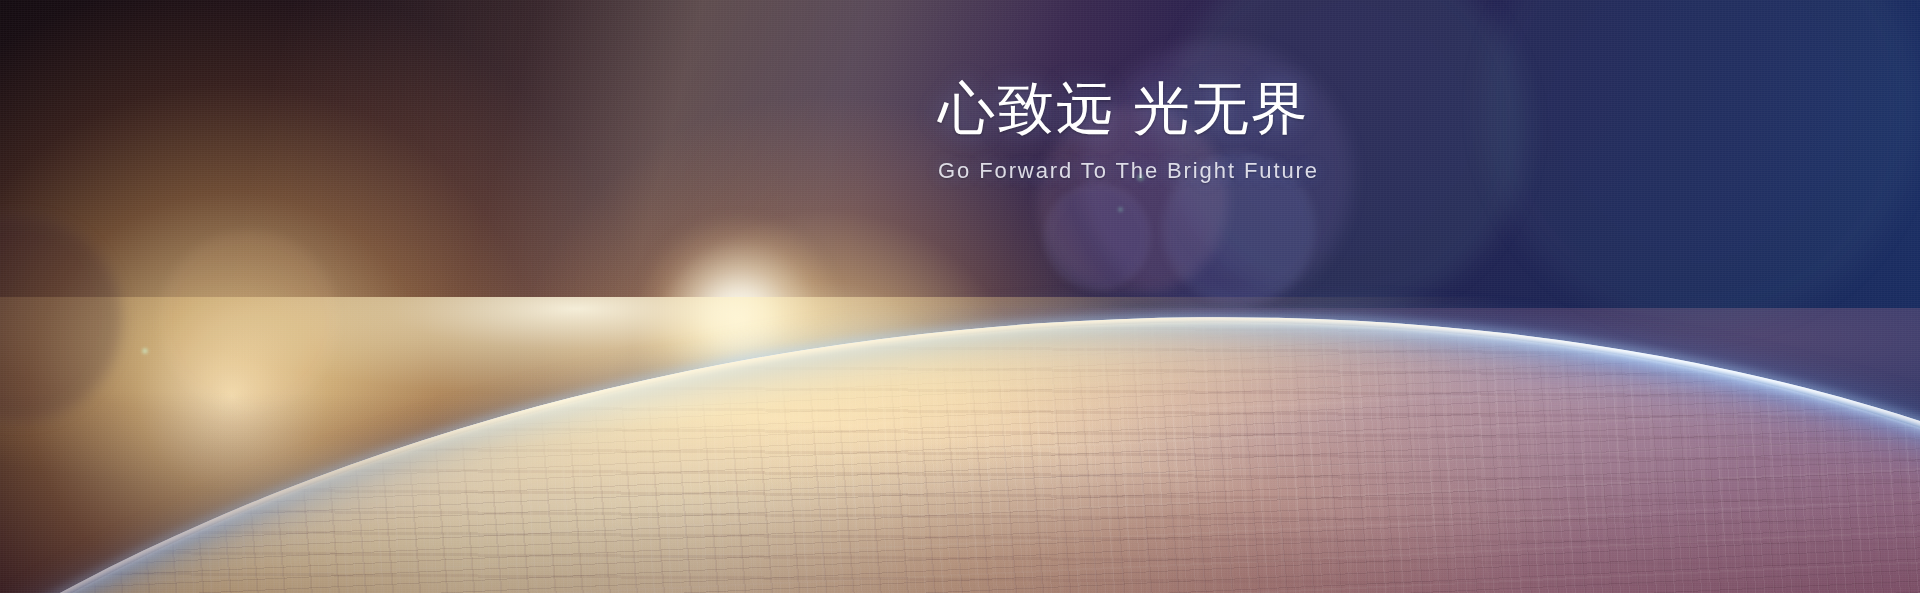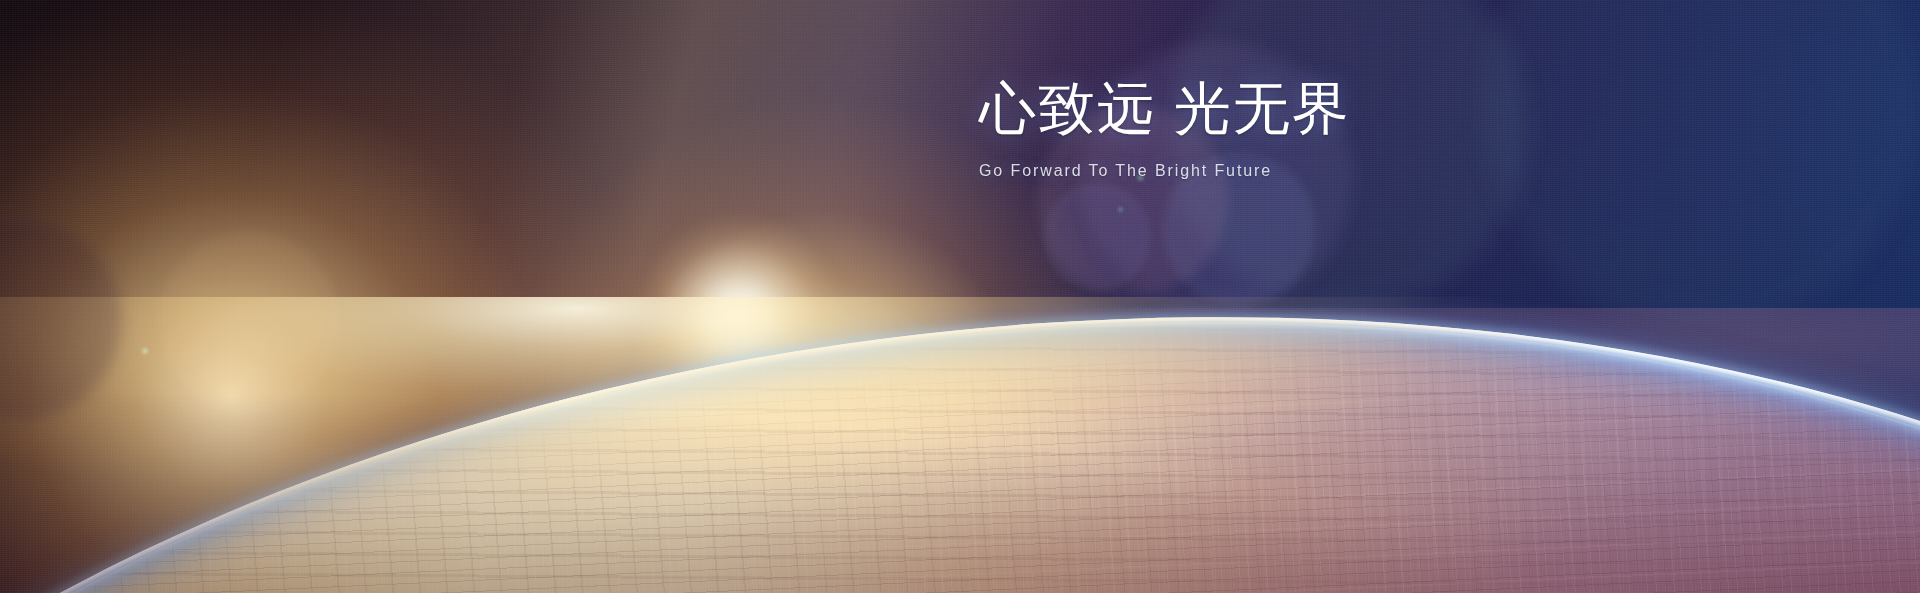--- a/index.html
+++ b/index.html
@@ -267,34 +267,33 @@
   .bokeh{position:absolute;border-radius:50%;}
   .bokeh.ring{border:1px solid rgba(255,255,255,.06);}
 
   
   .copy{
     position:absolute;
     left:938px;top:78px;
     z-index:40;
     color:#fff;
     text-align:left;
-    margin-left:41px;
   }
   .headline{
     font-size:57px;
     line-height:1.08;
     font-weight:300;
     letter-spacing:2px;
     color:#ffffff;
     text-shadow:0 0 22px rgba(120,150,220,.45), 0 1px 3px rgba(0,0,0,.35);
     white-space:nowrap;
     margin:0 0 16px 0;
   }
   .subline{
-    font-size:16px;
+    font-size:22px;
     line-height:30px;
     font-weight:300;
     letter-spacing:1.9px;
     color:rgba(242,243,250,.88);
     text-shadow:0 0 14px rgba(90,120,200,.40), 0 1px 2px rgba(0,0,0,.30);
     white-space:nowrap;
     margin:0;
   }
 
   

